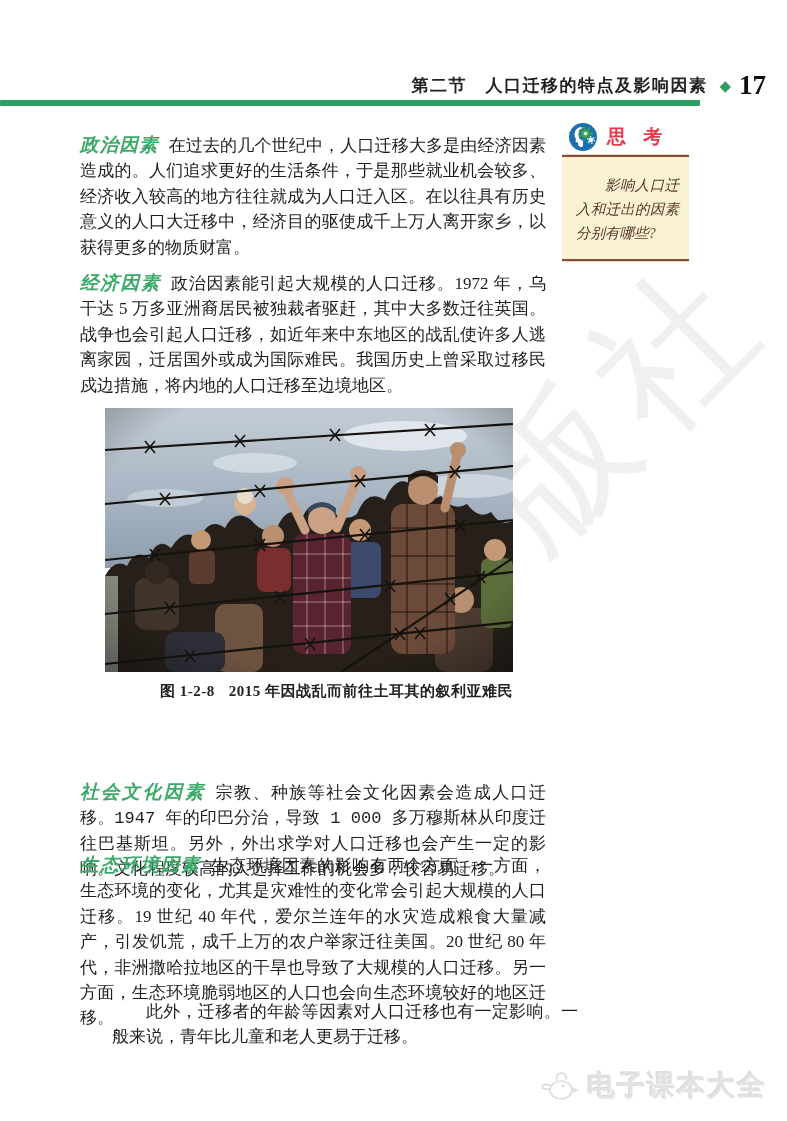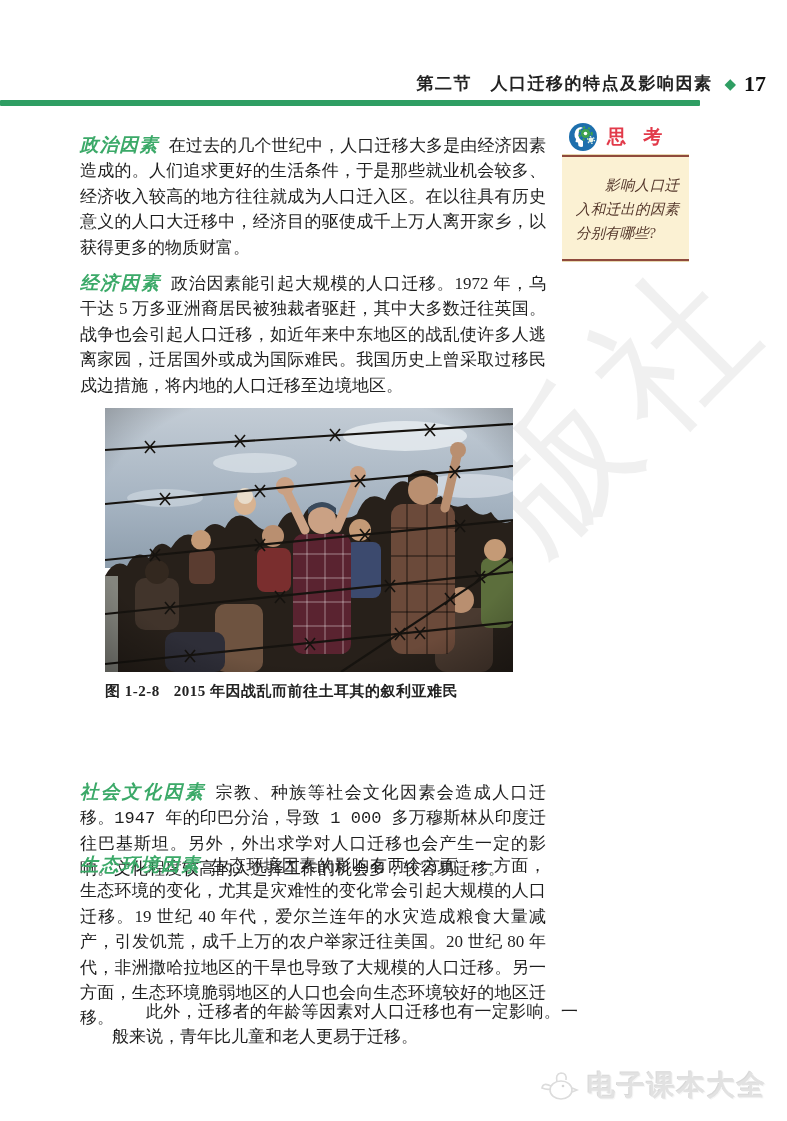--- a/index.html
+++ b/index.html
@@ -17,21 +17,21 @@
     display:flex; justify-content:flex-end; align-items:center;padding-left:8px;
   }
   .header-title {
     font-family:"Liberation Sans", sans-serif;
     font-weight:bold; font-size:17px; color:#222;
     letter-spacing:1.5px;
   }
   .header-diamond { color:#2f9e63; font-size:15px; margin:0 8px 0 12px; }
   .page-number {
     font-family:"Liberation Serif", serif;
-    font-size:22px; font-weight:bold; color:#101010; line-height:1;
+    font-size:27px; font-weight:bold; color:#101010; line-height:1;
   }
   .header-rule {
     position:absolute; top:100px; left:0; width:700px; height:6px;
     background:#2f9e63; border-radius:1px;
   }
 
   
   .para {
     position:absolute; left:80px; width:466px;
     font-size:17px; line-height:25.4px; color:#1e1e1e;
@@ -62,21 +62,21 @@
     font-style:italic; text-indent:2em; text-align:justify;
   }
 
   
   .figure-photo {
     position:absolute; left:105px; top:408px;
     width:408px; height:264px; display:block;
   }
   .figure-caption {
     position:absolute; left:105px; top:682px; width:408px;
-    text-align:left; font-size:15px; font-weight:bold; color:#222;
+    text-align:right; font-size:15px; font-weight:bold; color:#222;
     letter-spacing:0.5px;
   }
   .figure-caption .cap-label { margin-right:14px; }
 
   
   .watermark {
     position:absolute; left:455px; top:240px; width:330px; height:330px;
     display:flex; align-items:center; justify-content:center;
     transform:rotate(-45deg);
     font-size:150px; letter-spacing:14px;

